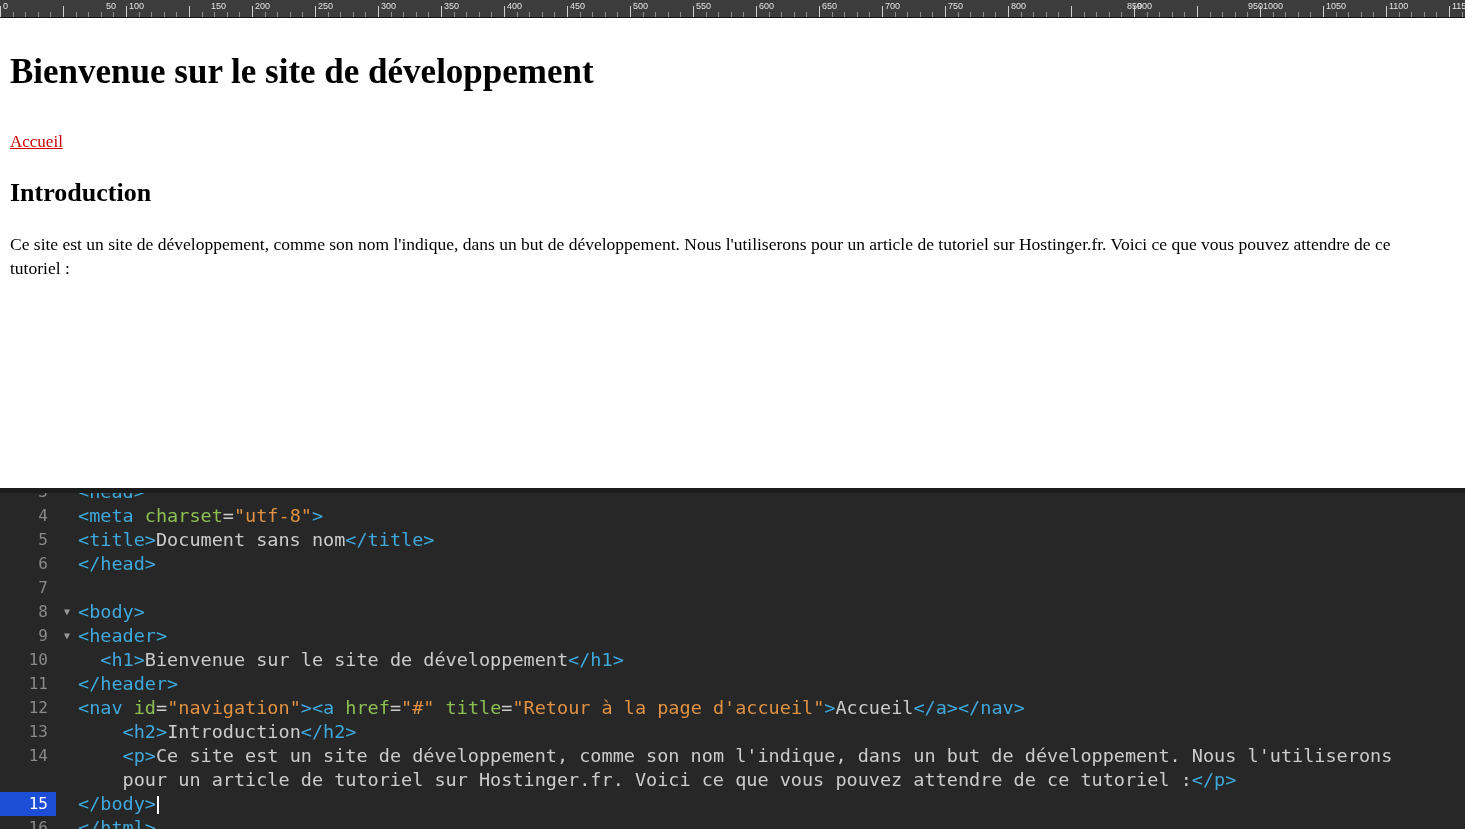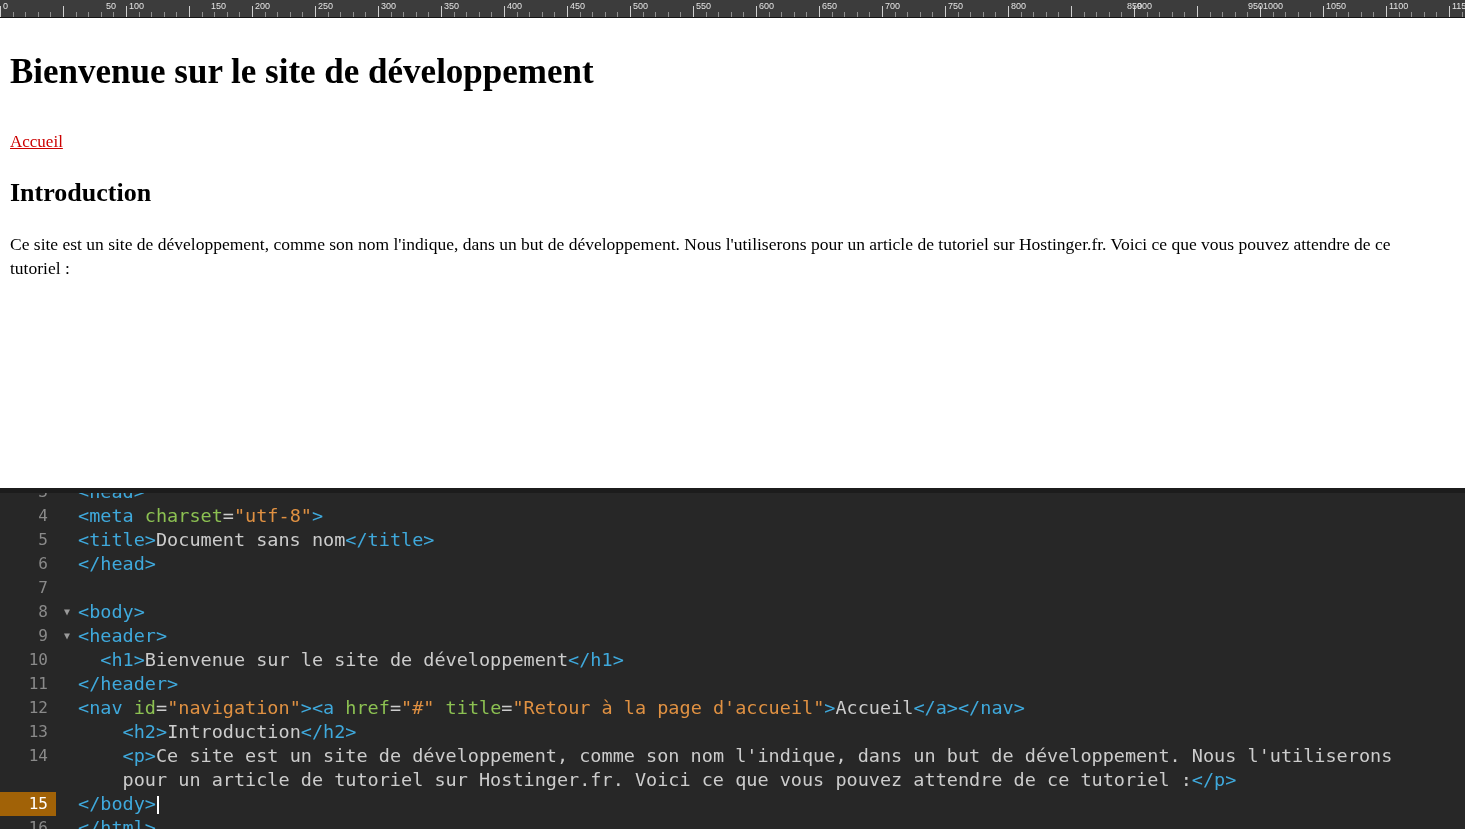--- a/index.html
+++ b/index.html
@@ -29,21 +29,21 @@
   
   .pane-divider{position:absolute;top:488px;left:0;width:100%;height:5px;background:#1c1c1c;z-index:2;}
 
   
   .code-pane{position:absolute;top:493px;left:0;right:0;bottom:0;background:#272727;overflow:hidden;
     font-family:"DejaVu Sans Mono","Liberation Mono",monospace;font-size:18.5px;}
   .code-rows{margin-top:-13px;}
   .code-row{display:flex;height:24px;line-height:24px;align-items:stretch;}
   .gutter{flex:0 0 56px;width:56px;text-align:right;padding-right:8px;box-sizing:border-box;
     color:#8a8a8a;font-size:16px;line-height:24px;user-select:none;}
-  .code-row.active .gutter{background:#a16207;color:#ffffff;}
+  .code-row.active .gutter{background:#1d4ed8;color:#ffffff;}
   .fold{flex:0 0 22px;width:22px;text-align:center;color:#9a9a9a;font-size:10px;line-height:24px;user-select:none;}
   .code-text{white-space:pre;color:var(--code-text,#CCCCCC);}
   .c-tag{color:var(--tag,#3FA9DC);}
   .c-attr{color:var(--attr,#8CC152);}
   .c-val{color:var(--val,#E09142);}
   .c-text{color:var(--code-text,#CCCCCC);}
   .c-plain{color:var(--code-text,#CCCCCC);}
   .cursor{display:inline-block;width:2px;height:18px;background:#fff;vertical-align:middle;margin-left:1px;}
 </style>
 </head>

